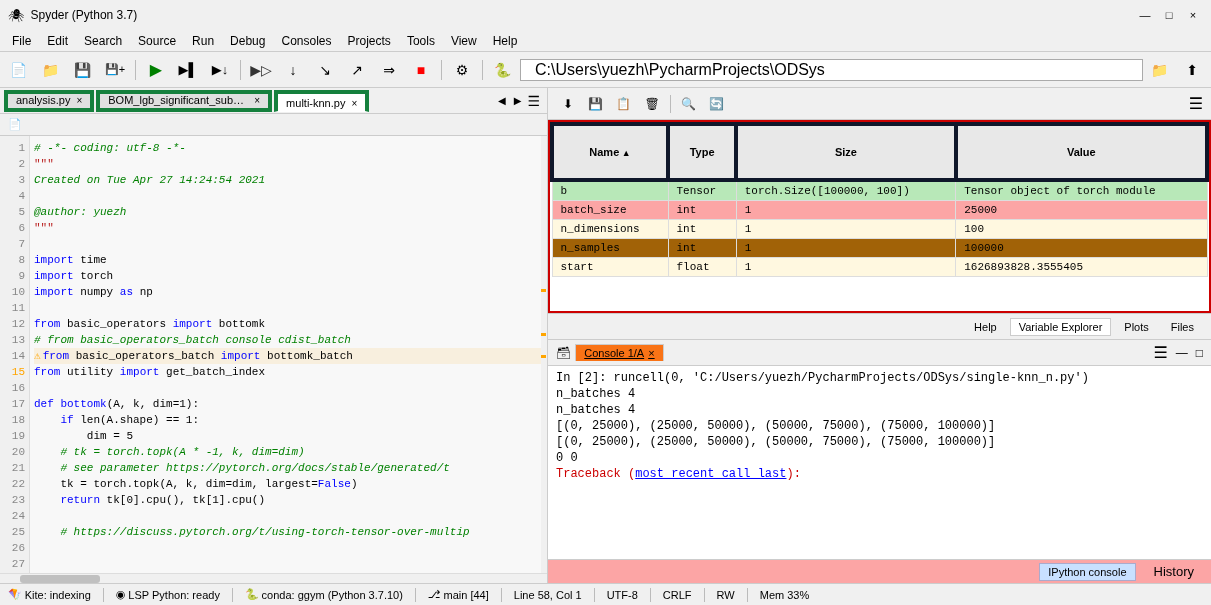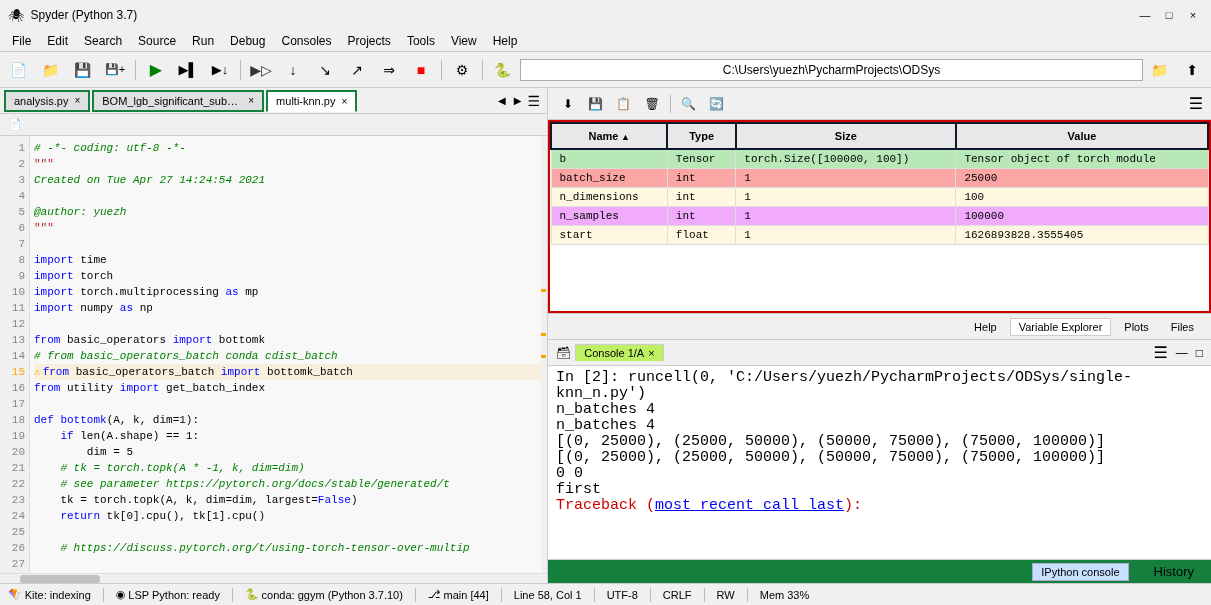--- a/index.html
+++ b/index.html
@@ -19,21 +19,21 @@
     .tb-btn { width: 30px; height: 28px; display: flex; align-items: center; justify-content: center; cursor: pointer; border: 1px solid transparent; font-size: 14px; }
     .tb-separator { width: 1px; height: 20px; background: #bbb; margin: 0 3px; }
     #path-box { flex: 1; height: 22px; border: 1px solid #aaa; background: white; padding: 0 4px; font-size: 11px; }
 
     
     #main { display: flex; height: calc(605px - 30px - 22px - 36px - 22px); }
 
     
     #editor-panel { width: 548px; display: flex; flex-direction: column; border-right: 1px solid #ccc; }
     #editor-tabs { display: flex; align-items: center; background: #f0f0f0; border-bottom: 1px solid #ccc; height: 26px; padding: 0 4px; }
-    .ed-tab { display: flex; align-items: center; padding: 2px 8px; border: 2px solid #15803d; background: #e0e0e0; margin-right: 2px; font-size: 11px; cursor: pointer; height: 22px; }
+    .ed-tab { display: flex; align-items: flex-end; padding: 2px 8px; border: 4px solid #15803d; background: #e0e0e0; margin-right: 2px; font-size: 11px; cursor: pointer; height: 22px; }
     .ed-tab.active { background: white; border-bottom: 1px solid white; }
     .ed-tab .close-x { margin-left: 6px; font-size: 10px; cursor: pointer; }
     .tab-arrows { display: flex; gap: 2px; margin-left: auto; }
     .tab-arrow { font-size: 10px; cursor: pointer; padding: 0 3px; }
     .tab-menu-btn { font-size: 14px; cursor: pointer; padding: 0 3px; }
 
     
     #file-path-bar { background: #f0f0f0; height: 22px; display: flex; align-items: center; padding: 0 8px; border-bottom: 1px solid #ccc; font-size: 11px; }
     #file-path-bar .file-icon { margin-right: 4px; }
 
@@ -54,43 +54,43 @@
 
     
     #var-toolbar { height: 32px; background: #f0f0f0; display: flex; align-items: center; padding: 0 8px; gap: 4px; border-bottom: 1px solid #ccc; }
     .var-tb-btn { width: 24px; height: 24px; display: flex; align-items: center; justify-content: center; cursor: pointer; border: 1px solid transparent; font-size: 12px; }
     .var-tb-sep { width: 1px; height: 18px; background: #bbb; margin: 0 2px; }
     .var-tb-menu { margin-left: auto; font-size: 16px; cursor: pointer; }
 
     
     #var-table { flex: 1; overflow: hidden; border: 2px solid #cc0000; background: white; }
     #var-table table { width: 100%; border-collapse: collapse; }
-    #var-table thead th { background: #e8e8e8; border: 2px solid #0f172a; padding: 6px 8px; text-align: center; font-size: 11px; font-weight: bold; position: sticky; top: 0; }
+    #var-table thead th { background: #e8e8e8; border: 4px solid #0f172a; padding: 20px 8px; text-align: center; font-size: 11px; font-weight: bold; position: sticky; top: 0; }
     #var-table thead th.sort-asc::after { content: ' ▲'; font-size: 9px; }
     #var-table tbody td { border: 1px solid #ddd; padding: 3px 8px; font-size: 11px; font-family: 'Courier New', monospace; }
     .row-b { background: #b8e8b8; }
     .row-batch { background: #fca5a5; }
     .row-ndim { background: #fff8e0; }
-    .row-nsamp { background: #f0abfc; }
+    .row-nsamp { background: #a16207; }
     .row-start { background: #fff8e0; }
 
     
     #bottom-right-tabs { height: 26px; display: flex; align-items: center; justify-content: flex-end; padding: 0 8px; background: #f0f0f0; border-top: 1px solid #ccc; gap: 4px; }
     .br-tab { padding: 2px 8px; font-size: 11px; cursor: pointer; border: 1px solid transparent; }
     .br-tab.active { background: white; border-color: #ccc; }
 
     
     #console-panel { height: 220px; display: flex; flex-direction: column; border-top: 1px solid #ccc; }
     #console-header { height: 26px; background: #f0f0f0; display: flex; align-items: center; padding: 0 8px; gap: 4px; border-bottom: 1px solid #ccc; }
     .console-icon { font-size: 12px; cursor: pointer; }
     .console-tab { padding: 2px 8px; background: #e8e8e8; border: 1px solid #ccc; border-bottom: none; font-size: 11px; cursor: pointer; display: flex; align-items: center; gap: 4px; }
-    .console-tab.active { background: #bef264; }
+    .console-tab.active { background: #f97316; text-decoration: underline; }
     .console-menu { margin-left: auto; font-size: 16px; cursor: pointer; }
     .console-win-btn { font-size: 12px; cursor: pointer; margin-left: 4px; }
-    #console-output { flex: 1; background: white; font-family: 'Courier New', monospace; font-size: 15px; padding: 4px 8px; overflow: hidden; line-height: 16px; }
+    #console-output { flex: 1; background: white; font-family: 'Courier New', monospace; font-size: 12px; padding: 4px 8px; overflow: hidden; line-height: 16px; }
     .console-link { color: #0000ff; text-decoration: underline; cursor: pointer; }
     .console-err { color: #cc0000; }
 
     
     #statusbar { height: 22px; background: #f0f0f0; border-top: 1px solid #ccc; display: flex; align-items: center; padding: 0 8px; gap: 12px; font-size: 11px; }
     #statusbar .status-item { display: flex; align-items: center; gap: 3px; }
     #statusbar .sep { width: 1px; height: 14px; background: #bbb; }
     .ipython-tab { background: #c8e0ff; padding: 2px 8px; border: 1px solid #aac; font-size: 11px; cursor: pointer; }
     .history-tab { padding: 2px 8px; border: 1px solid transparent; font-size: 13px; cursor: pointer; }
 
@@ -145,21 +145,21 @@
   <div class="tb-btn" title="Debug" style="color:#333;">▶▷</div>
   <div class="tb-btn" title="Step over">↓</div>
   <div class="tb-btn" title="Step into">↘</div>
   <div class="tb-btn" title="Step out">↗</div>
   <div class="tb-btn" title="Continue">⇒</div>
   <div class="tb-btn" title="Stop" style="color:red;">■</div>
   <div class="tb-separator"></div>
   <div class="tb-btn" title="Profile">⚙</div>
   <div class="tb-separator"></div>
   <div class="tb-btn" title="Python environment">🐍</div>
-  <input id="path-box" type="text" style="flex: 1 1 0%; height: 22px; border: 1px solid rgb(170, 170, 170); background: white; padding: 0px 20px; font-size: 12px; text-align: center;" value="C:\Users\yuezh\PycharmProjects\ODSys">
+  <input id="path-box" type="text" style="flex: 1 1 0%; height: 22px; border: 1px solid rgb(170, 170, 170); background: white; padding: 0px 14px; font-size: 16px;" value="C:\Users\yuezh\PycharmProjects\ODSys">
   <div class="tb-btn" title="Browse">📁</div>
   <div class="tb-btn" title="Up directory">⬆</div>
 </div>
 
 <div id="main">
 
   <div id="editor-panel">
 
     <div id="editor-tabs">
       <div class="ed-tab">
@@ -219,25 +219,24 @@
         <div id="code-content">
           <div class="code-line"><span class="cm"># -*- coding: utf-8 -*-</span></div>
           <div class="code-line"><span class="str">"""</span></div>
           <div class="code-line"><span class="cm">Created on Tue Apr 27 14:24:54 2021</span></div>
           <div class="code-line">&nbsp;</div>
           <div class="code-line"><span class="cm">@author: yuezh</span></div>
           <div class="code-line"><span class="str">"""</span></div>
           <div class="code-line">&nbsp;</div>
           <div class="code-line"><span class="kw">import</span> time</div>
           <div class="code-line"><span class="kw">import</span> torch</div>
-          <div class="code-line"><span class="kw">import</span> torch.multiprocessing <span class="kw">as</span> mp</div>
           <div class="code-line"><span class="kw">import</span> numpy <span class="kw">as</span> np</div>
           <div class="code-line">&nbsp;</div>
           <div class="code-line"><span class="kw">from</span> basic_operators <span class="kw">import</span> bottomk</div>
-          <div class="code-line"><span class="cm"># from basic_operators_batch conda cdist_batch</span></div>
+          <div class="code-line"><span class="cm"># from basic_operators_batch console cdist_batch</span></div>
           <div class="code-line warn" style="display:flex;align-items:center;">
             <span style="color:orange;margin-right:2px;">⚠</span>
             <span><span class="kw">from</span> basic_operators_batch <span class="kw">import</span> bottomk_batch</span>
           </div>
           <div class="code-line"><span class="kw">from</span> utility <span class="kw">import</span> get_batch_index</div>
           <div class="code-line">&nbsp;</div>
           <div class="code-line"><span class="kw">def</span> <span class="fn">bottomk</span>(A, k, dim=1):</div>
           <div class="code-line">    <span class="kw">if</span> len(A.shape) == 1:</div>
           <div class="code-line">        dim = 5</div>
           <div class="code-line">    <span class="cm"># tk = torch.topk(A * -1, k, dim=dim)</span></div>
@@ -338,26 +337,25 @@
         <span class="console-win-btn">—</span>
         <span class="console-win-btn">□</span>
       </div>
       <div id="console-output">
         <div>In [2]: runcell(0, 'C:/Users/yuezh/PycharmProjects/ODSys/single-knn_n.py')</div>
         <div>n_batches 4</div>
         <div>n_batches 4</div>
         <div>[(0, 25000), (25000, 50000), (50000, 75000), (75000, 100000)]</div>
         <div>[(0, 25000), (25000, 50000), (50000, 75000), (75000, 100000)]</div>
         <div>0 0</div>
-        <div>first</div>
         <div><span class="console-err">Traceback (</span><span class="console-link">most recent call last</span><span class="console-err">):</span></div>
       </div>
     </div>
 
-    <div style="height:24px;background:#15803d;border-top:1px solid #ccc;display:flex;align-items:center;justify-content:flex-end;padding:0 8px;gap:16px;">
+    <div style="height:24px;background:#fca5a5;border-top:1px solid #ccc;display:flex;align-items:center;justify-content:flex-end;padding:0 8px;gap:9px;">
       <div class="ipython-tab">IPython console</div>
       <div class="history-tab">History</div>
     </div>
 
   </div>
 </div>
 
 <div id="statusbar">
   <div class="status-item">
     <span>🪁</span>

